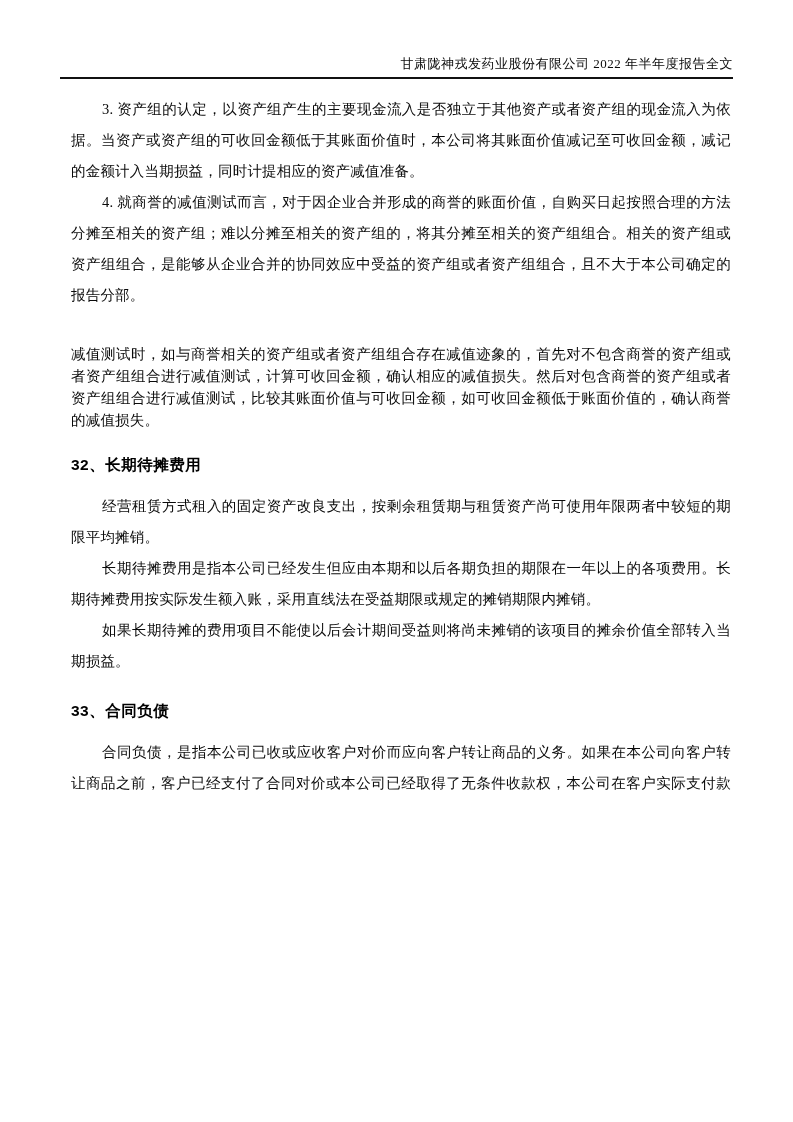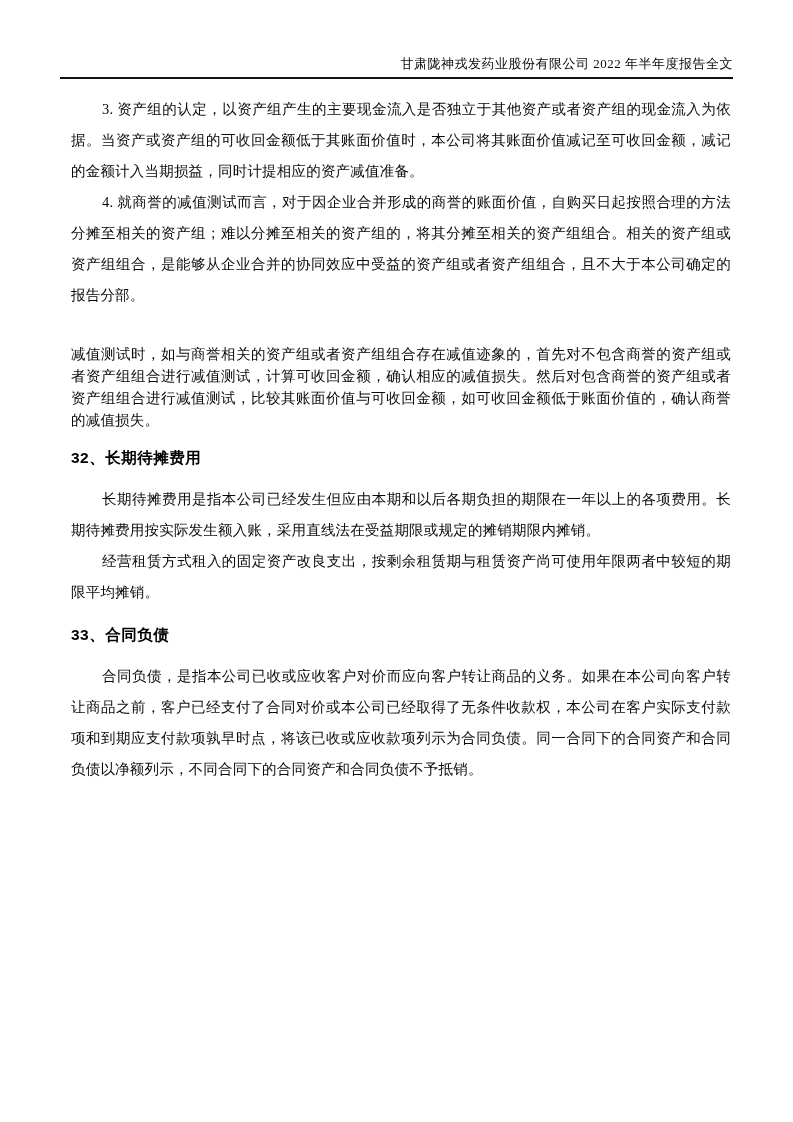--- a/index.html
+++ b/index.html
@@ -45,21 +45,21 @@
   .content p.indent { text-indent: 31px; }
   .content p.tight {
     line-height: 22px;
     margin-top: 32px;
   }
   .content h2 {
     font-family: "Liberation Sans", "DejaVu Sans", sans-serif;
     font-size: 15.5px;
     font-weight: bold;
     letter-spacing: 0.5px;
-    margin: 15px 0 14px 0;
+    margin: 22px 0 14px 0;
     line-height: 24px;
     color: #000;
   }
   .page-number {
     position: absolute;
     top: 1035px;
     right: 62px;
     font-size: 12px;
     letter-spacing: 0.5px;
   }
@@ -76,25 +76,26 @@
   <div class="content">
 
     <p class="indent">3. 资产组的认定，以资产组产生的主要现金流入是否独立于其他资产或者资产组的现金流入为依据。当资产或资产组的可收回金额低于其账面价值时，本公司将其账面价值减记至可收回金额，减记的金额计入当期损益，同时计提相应的资产减值准备。</p>
 
     <p class="indent">4. 就商誉的减值测试而言，对于因企业合并形成的商誉的账面价值，自购买日起按照合理的方法分摊至相关的资产组；难以分摊至相关的资产组的，将其分摊至相关的资产组组合。相关的资产组或资产组组合，是能够从企业合并的协同效应中受益的资产组或者资产组组合，且不大于本公司确定的报告分部。</p>
 
     <p class="tight">减值测试时，如与商誉相关的资产组或者资产组组合存在减值迹象的，首先对不包含商誉的资产组或者资产组组合进行减值测试，计算可收回金额，确认相应的减值损失。然后对包含商誉的资产组或者资产组组合进行减值测试，比较其账面价值与可收回金额，如可收回金额低于账面价值的，确认商誉的减值损失。</p>
 
     <h2>32、长期待摊费用</h2>
 
+    <p class="indent">经营租赁方式租入的固定资产改良支出，按剩余租赁期与租赁资产尚可使用年限两者中较短的期限平均摊销。</p>
+
     <p class="indent">长期待摊费用是指本公司已经发生但应由本期和以后各期负担的期限在一年以上的各项费用。长期待摊费用按实际发生额入账，采用直线法在受益期限或规定的摊销期限内摊销。</p>
 
-    <p class="indent">经营租赁方式租入的固定资产改良支出，按剩余租赁期与租赁资产尚可使用年限两者中较短的期限平均摊销。</p>
 
-
+    <p class="indent">如果长期待摊的费用项目不能使以后会计期间受益则将尚未摊销的该项目的摊余价值全部转入当期损益。</p>
 
     <h2>33、合同负债</h2>
 
     <p class="indent">合同负债，是指本公司已收或应收客户对价而应向客户转让商品的义务。如果在本公司向客户转让商品之前，客户已经支付了合同对价或本公司已经取得了无条件收款权，本公司在客户实际支付款项和到期应支付款项孰早时点，将该已收或应收款项列示为合同负债。同一合同下的合同资产和合同负债以净额列示，不同合同下的合同资产和合同负债不予抵销。</p>
 
   </div>
 
   <div class="page-number">87</div>
 
 </div>

